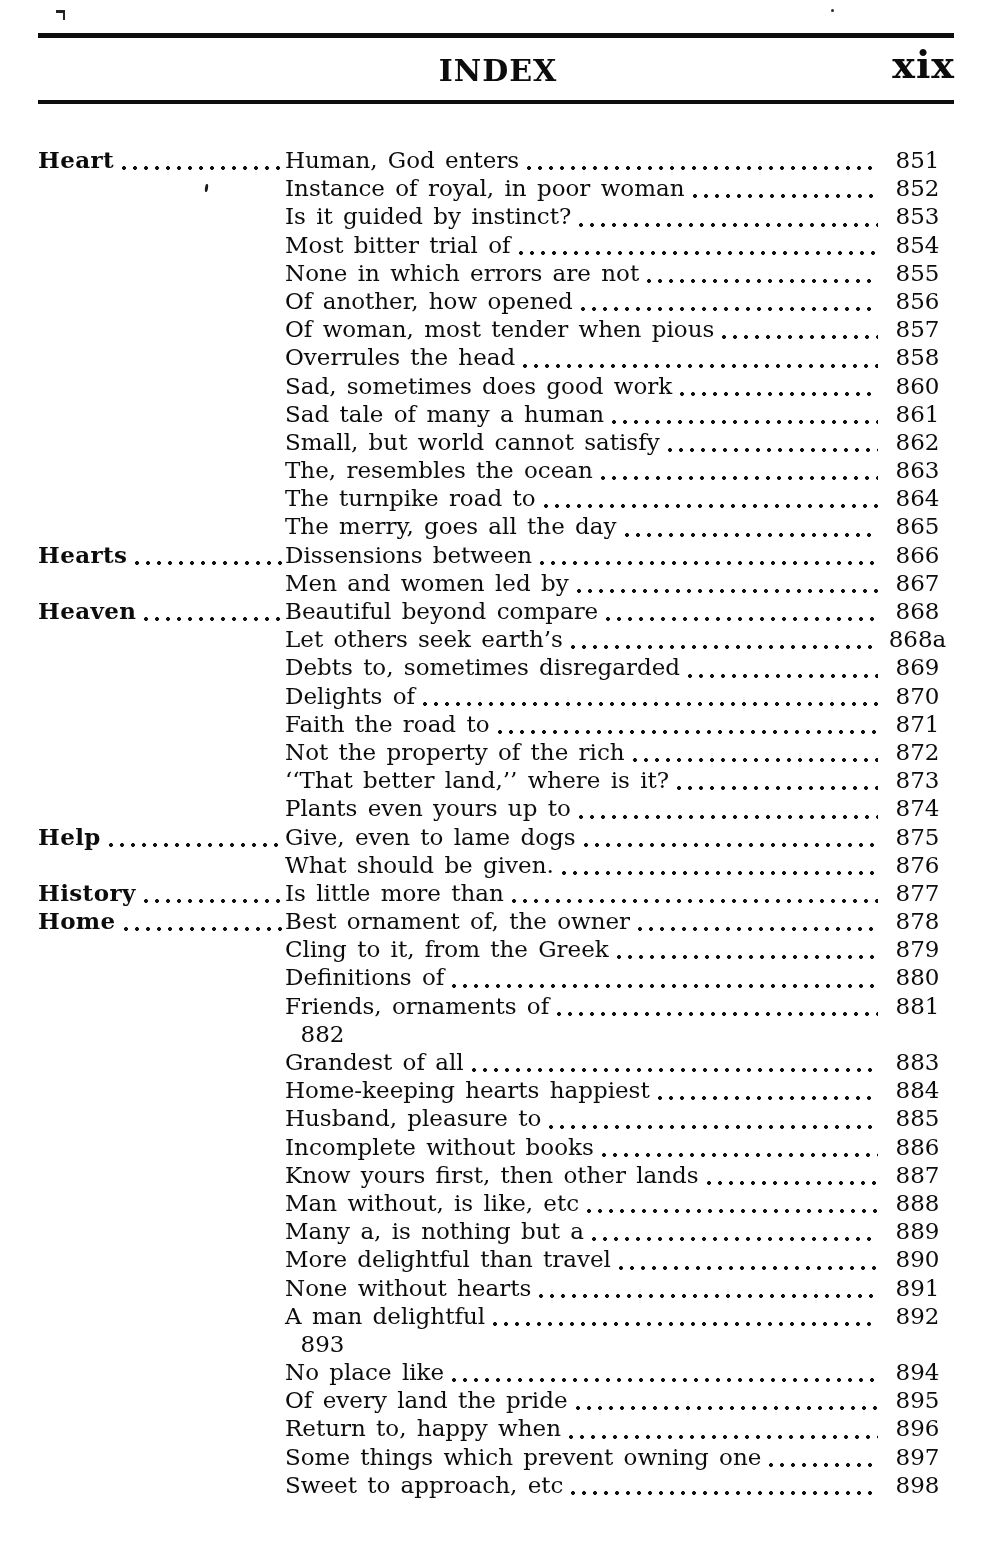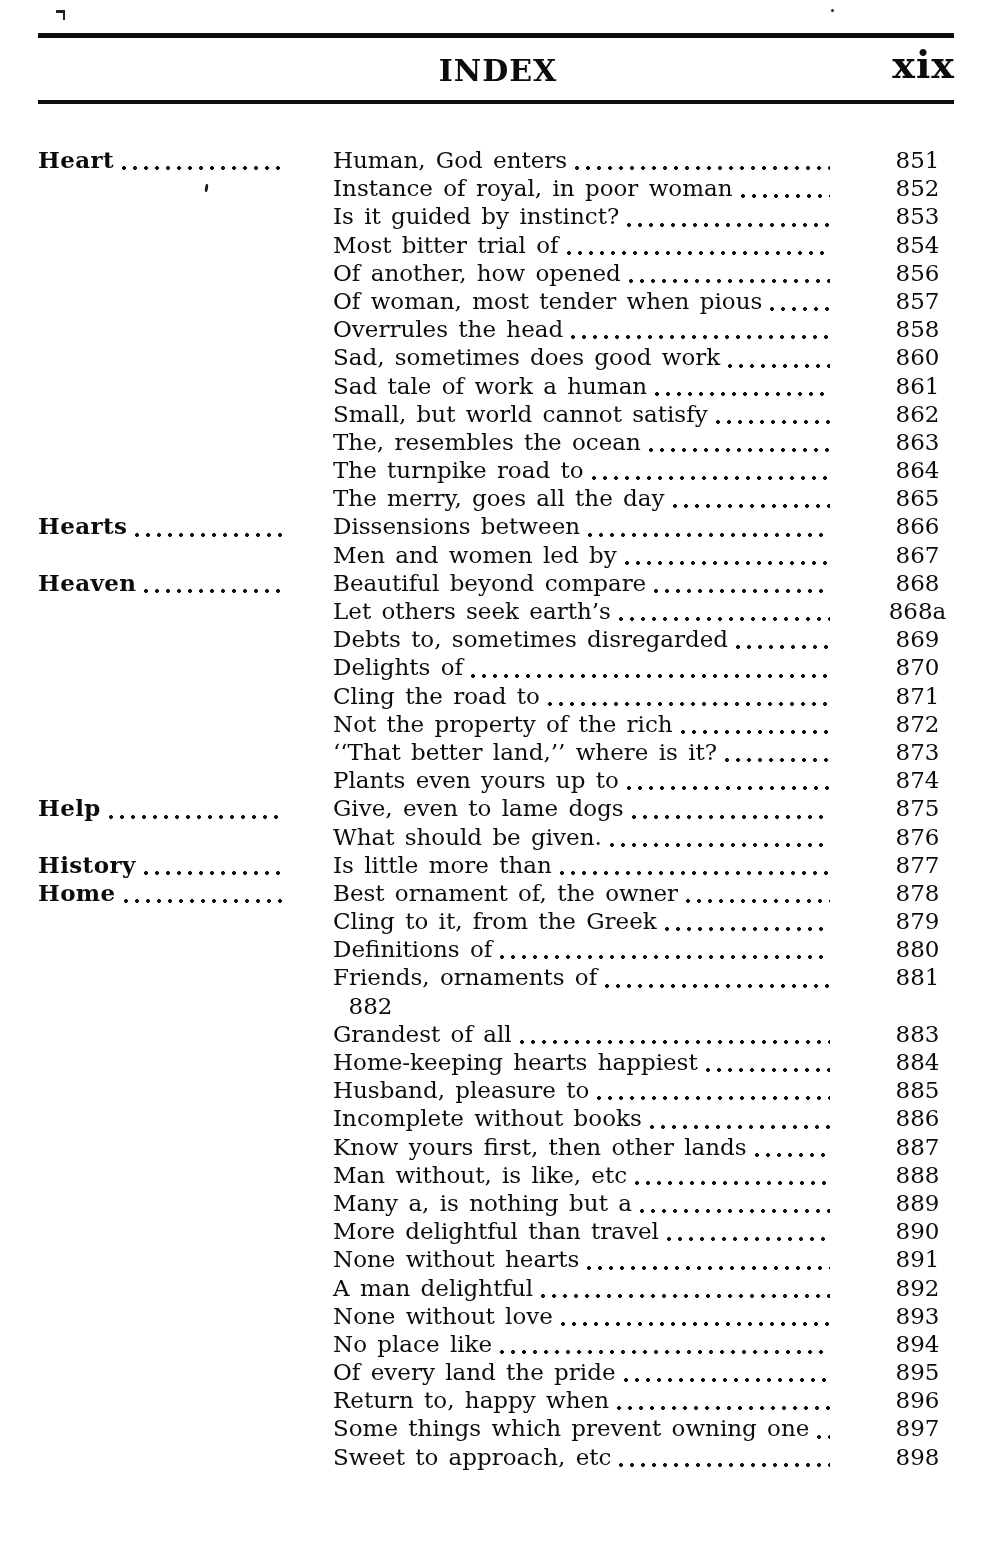--- a/index.html
+++ b/index.html
@@ -55,21 +55,20 @@
     left: 38px;
     width: 917px;
   }
   .row {
     display: flex;
     height: 28.2px;
     font-size: 23px;
     line-height: 28.2px;
     word-spacing: 3px;
     white-space: nowrap;
-    gap: 48px;
   }
   .head-cell {
     width: 247px;
     flex: none;
     display: flex;
     min-width: 0;
   }
   .headword {
     font-weight: 700;
     letter-spacing: 0.4px;
@@ -163,20 +162,28 @@
         <div class="head-cell"></div>
         <div class="entry-cell">
           <span class="entry-text">Most bitter trial of</span>
           <span class="dots"></span>
         </div>
         <div class="page-num">854</div>
       </div>
       <div class="row">
         <div class="head-cell"></div>
         <div class="entry-cell">
+          <span class="entry-text">None in which errors are not</span>
+          <span class="dots"></span>
+        </div>
+        <div class="page-num">855</div>
+      </div>
+      <div class="row">
+        <div class="head-cell"></div>
+        <div class="entry-cell">
           <span class="entry-text">Of another, how opened</span>
           <span class="dots"></span>
         </div>
         <div class="page-num">856</div>
       </div>
       <div class="row">
         <div class="head-cell"></div>
         <div class="entry-cell">
           <span class="entry-text">Of woman, most tender when pious</span>
           <span class="dots"></span>
@@ -195,21 +202,21 @@
         <div class="head-cell"></div>
         <div class="entry-cell">
           <span class="entry-text">Sad, sometimes does good work</span>
           <span class="dots"></span>
         </div>
         <div class="page-num">860</div>
       </div>
       <div class="row">
         <div class="head-cell"></div>
         <div class="entry-cell">
-          <span class="entry-text">Sad tale of work a human</span>
+          <span class="entry-text">Sad tale of many a human</span>
           <span class="dots"></span>
         </div>
         <div class="page-num">861</div>
       </div>
       <div class="row">
         <div class="head-cell"></div>
         <div class="entry-cell">
           <span class="entry-text">Small, but world cannot satisfy</span>
           <span class="dots"></span>
         </div>
@@ -289,21 +296,21 @@
         <div class="head-cell"></div>
         <div class="entry-cell">
           <span class="entry-text">Delights of</span>
           <span class="dots"></span>
         </div>
         <div class="page-num">870</div>
       </div>
       <div class="row">
         <div class="head-cell"></div>
         <div class="entry-cell">
-          <span class="entry-text">Cling the road to</span>
+          <span class="entry-text">Faith the road to</span>
           <span class="dots"></span>
         </div>
         <div class="page-num">871</div>
       </div>
       <div class="row">
         <div class="head-cell"></div>
         <div class="entry-cell">
           <span class="entry-text">Not the property of the rich</span>
           <span class="dots"></span>
         </div>
@@ -469,24 +476,20 @@
       <div class="row">
         <div class="head-cell"></div>
         <div class="entry-cell">
           <span class="entry-text">A man delightful</span>
           <span class="dots"></span>
         </div>
         <div class="page-num">892</div>
       </div>
       <div class="row">
         <div class="head-cell"></div>
-        <div class="entry-cell">
-          <span class="entry-text">None without love</span>
-          <span class="dots"></span>
-        </div>
         <div class="page-num">893</div>
       </div>
       <div class="row">
         <div class="head-cell"></div>
         <div class="entry-cell">
           <span class="entry-text">No place like</span>
           <span class="dots"></span>
         </div>
         <div class="page-num">894</div>
       </div>

